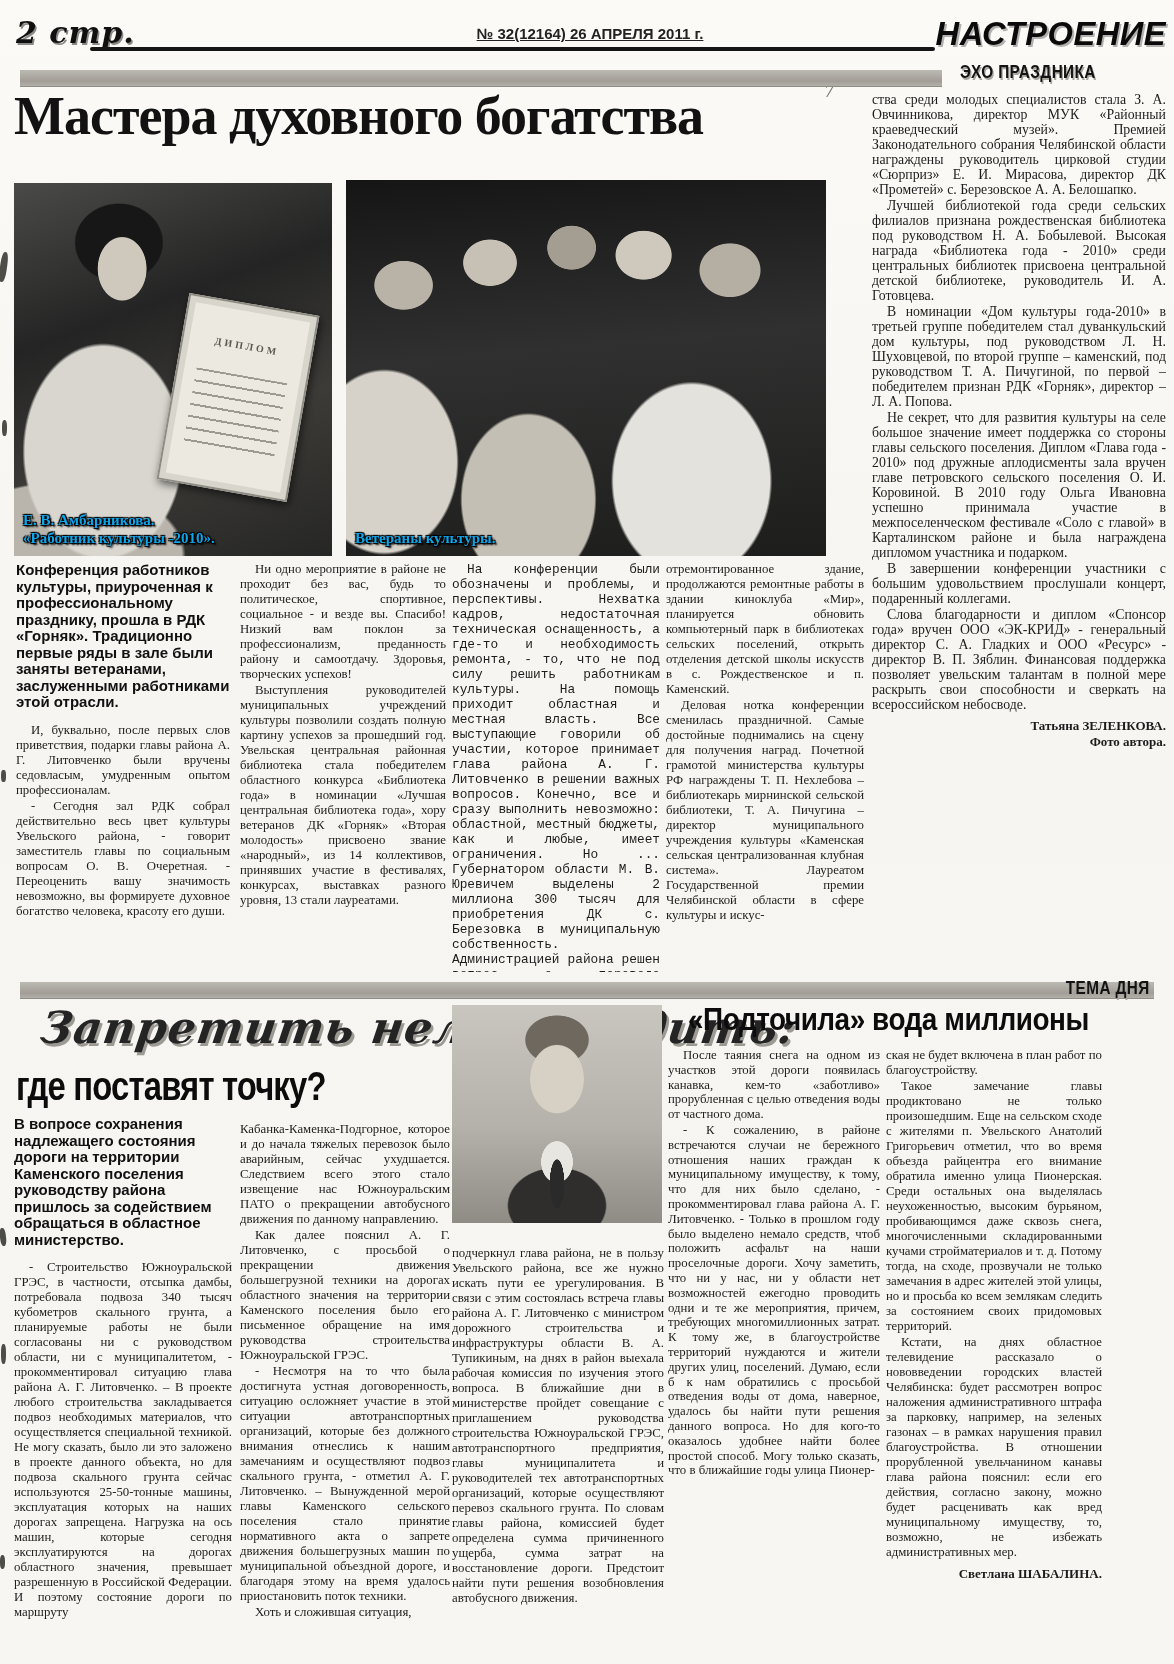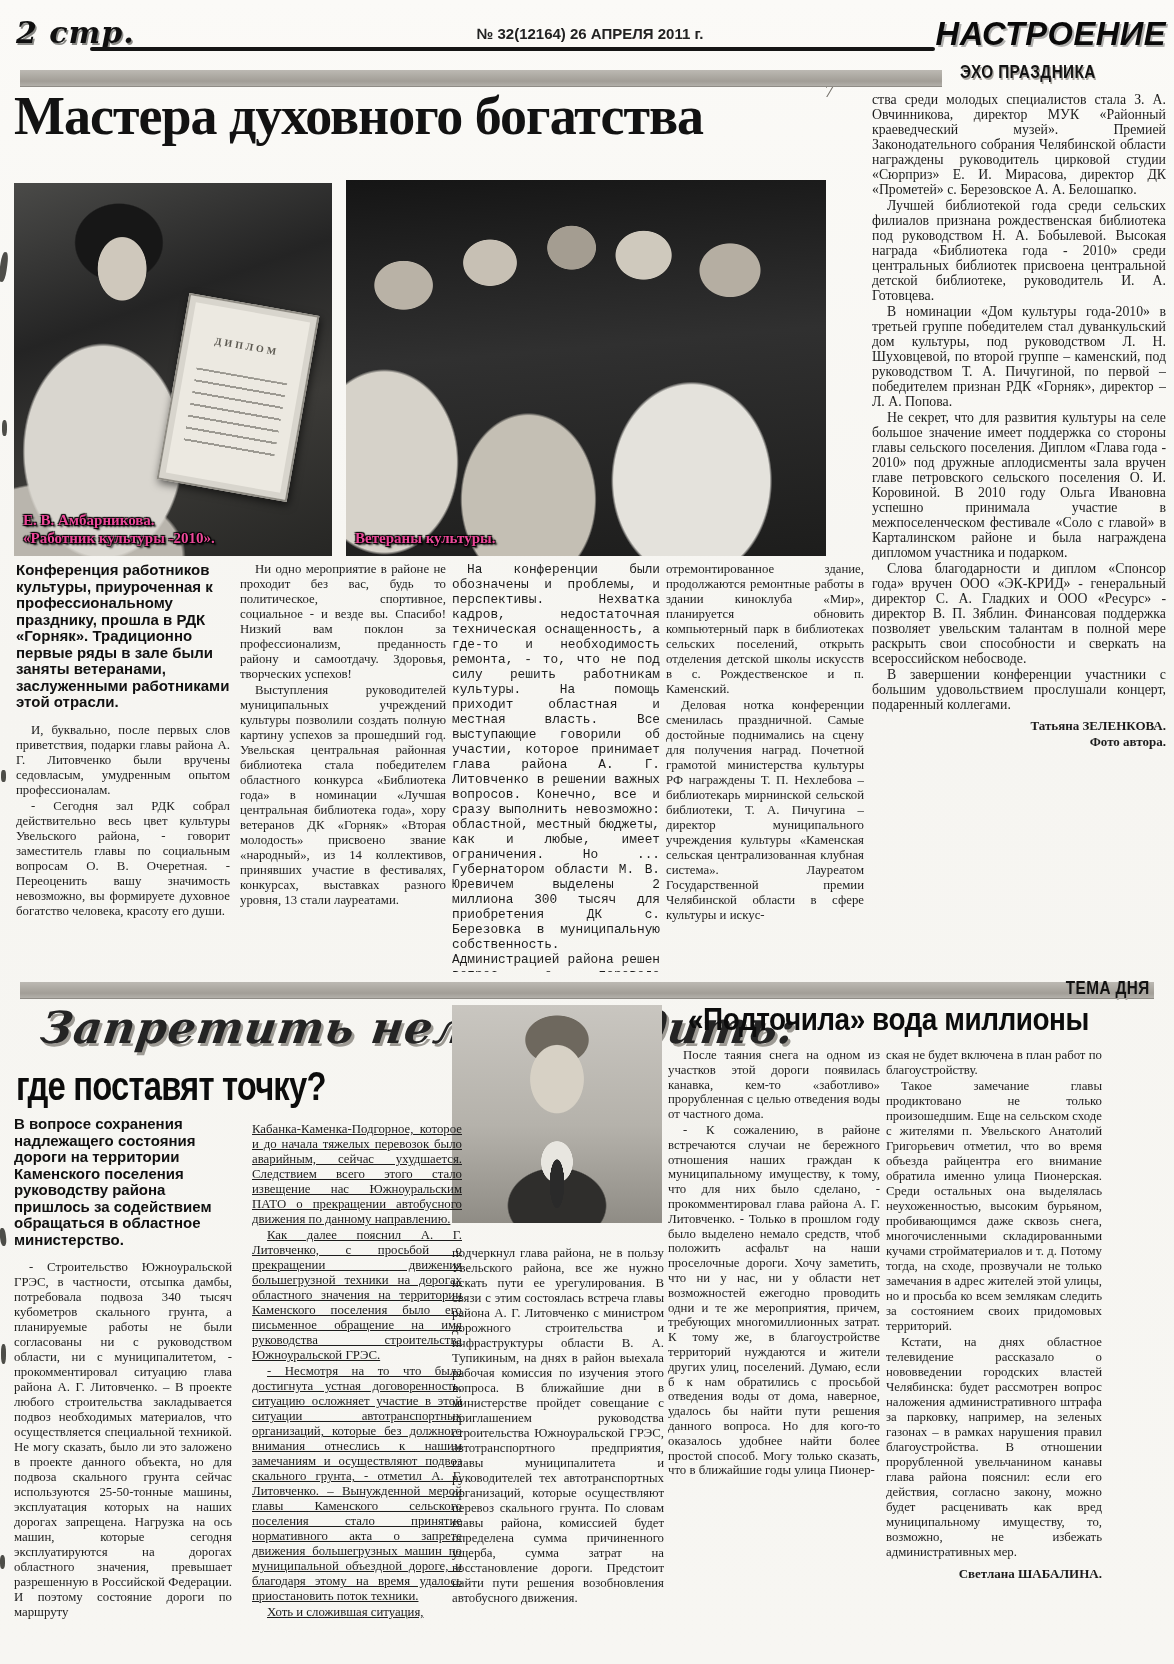--- a/index.html
+++ b/index.html
@@ -7,41 +7,41 @@
     position:relative;width:1174px;height:1664px;margin:0 auto;
     background:linear-gradient(180deg,#fbfaf7 0%,#f6f5f1 40%,#f7f6f2 100%);
     overflow:hidden;color:#1b1b1b;
     font-family:"Liberation Serif", serif;
   }
   .abs{position:absolute;}
   
   .page-label{left:16px;top:18px;font:italic 900 30px/1 "DejaVu Serif",serif;color:#101010;
     text-shadow:1.5px 1.5px 0 #8a8a86;letter-spacing:1px;}
   .issue-line{left:380px;top:26px;width:420px;text-align:center;
-    font:bold 15px/1 "Liberation Sans",sans-serif;color:#222;}
+    font:bold 15px/1 "Liberation Sans",sans-serif;color:#222;text-decoration:underline;}
   .header-rule{left:90px;top:47px;width:845px;height:4px;background:#151515;border-radius:2px;}
   .masthead{right:8px;top:16px;font:italic 900 34px/1 "Liberation Sans",sans-serif;color:#0a0a0a;
     letter-spacing:.5px;text-shadow:2px 2px 0 rgba(40,40,40,.35);transform:scaleX(.96);transform-origin:right;}
   .pen-mark{left:824px;top:84px;font:italic 16px/1 "DejaVu Serif",serif;color:#77736c;}
   
   .graybar{height:16px;background:linear-gradient(180deg,#bcb9b3,#a29e97 70%,#b3b0aa);box-shadow:0 1px 0 #8f8c86;}
   .bar-label{font:900 18px/1 "Liberation Sans",sans-serif;color:#131313;letter-spacing:.5px;
     transform:scaleX(.85);transform-origin:right;text-shadow:1.5px 1.5px 0 #a9a6a0;white-space:nowrap;}
   
   .headline-main{left:14px;top:88px;width:830px;font:bold 54px/1.05 "Liberation Serif",serif;
     color:#121212;letter-spacing:-1px;}
   .headline-script{left:38px;top:1006px;font:italic 900 44px/1 "DejaVu Serif",serif;color:#242424;
     transform:skewX(-8deg);transform-origin:left bottom;text-shadow:3px 3px 0 #9d9a94;white-space:nowrap;letter-spacing:1px;}
   .headline-sub{left:16px;top:1066px;font:900 40px/1 "Liberation Sans",sans-serif;color:#0c0c0c;
     transform:scaleX(.82);transform-origin:left;white-space:nowrap;letter-spacing:-1px;}
   .headline-right{left:688px;top:1004px;font:900 31px/1 "Liberation Sans",sans-serif;color:#0c0c0c;
     transform:scaleX(.9);transform-origin:left;white-space:nowrap;letter-spacing:-.5px;}
   
   .photo{overflow:hidden;box-shadow:0 0 0 1px #55534f inset;background:#2b2b2b;}
-  .photo-caption{position:absolute;left:9px;bottom:8px;font:bold 15px/1.25 "Liberation Serif",serif;color:#ec4899;
+  .photo-caption{position:absolute;left:9px;bottom:8px;font:bold 15px/1.25 "Liberation Serif",serif;color:#0ea5e9;
     text-shadow:-1px -1px 1px #000,1px -1px 1px #000,-1px 1px 1px #000,1px 1px 1px #000,2px 2px 2px #000;margin-top:40px;}
   #photo1-art{position:absolute;inset:0;
     background:
       radial-gradient(ellipse 40px 52px at 34% 23%, #cfc8bc 0 60%, rgba(0,0,0,0) 62%),
       radial-gradient(ellipse 72px 64px at 33% 16%, #171717 0 60%, rgba(0,0,0,0) 62%),
       radial-gradient(ellipse 130px 175px at 28% 72%, #d9d6cf 0 60%, rgba(0,0,0,0) 62%),
       radial-gradient(ellipse 200px 120px at 15% 100%, #b9b5ad 0 60%, rgba(0,0,0,0) 62%),
       linear-gradient(160deg,#4a4a48 0%,#242424 35%,#3c3b38 65%,#262624 100%);}
   .diploma{position:absolute;right:28px;top:120px;width:128px;height:185px;background:#ece9e1;
     transform:rotate(10deg);border:2px solid #8f8c84;box-shadow:0 0 0 6px #d8d5cd inset,2px 3px 8px rgba(0,0,0,.6);
@@ -132,22 +132,22 @@
   <div class="col" style="left:666px;top:562px;width:198px;height:410px;">
     <p class="noindent">отремонтированное здание, продолжаются ремонтные работы в здании киноклуба «Мир», планируется обновить компьютерный парк в библиотеках сельских поселений, открыть отделения детской школы искусств в с. Рождественское и п. Каменский.</p>
     <p>Деловая нотка конференции сменилась праздничной. Самые достойные поднимались на сцену для получения наград. Почетной грамотой министерства культуры РФ награждены Т. П. Нехлебова – библиотекарь мирнинской сельской библиотеки, Т. А. Пичугина – директор муниципального учреждения культуры «Каменская сельская централизованная клубная система». Лауреатом Государственной премии Челябинской области в сфере культуры и искус-</p>
   </div>
 
   <div class="col" style="left:872px;top:92px;width:294px;height:822px;font-size:13.8px;line-height:15px;">
     <p class="noindent">ства среди молодых специалистов стала З. А. Овчинникова, директор МУК «Районный краеведческий музей». Премией Законодательного собрания Челябинской области награждены руководитель цирковой студии «Сюрприз» Е. И. Мирасова, директор ДК «Прометей» с. Березовское А. А. Белошапко.</p>
     <p>Лучшей библиотекой года среди сельских филиалов признана рождественская библиотека под руководством Н. А. Бобылевой. Высокая награда «Библиотека года - 2010» среди центральных библиотек присвоена центральной детской библиотеке, руководитель И. А. Готовцева.</p>
     <p>В номинации «Дом культуры года-2010» в третьей группе победителем стал дуванкульский дом культуры, под руководством Л. Н. Шуховцевой, по второй группе – каменский, под руководством Т. А. Пичугиной, по первой – победителем признан РДК «Горняк», директор – Л. А. Попова.</p>
     <p>Не секрет, что для развития культуры на селе большое значение имеет поддержка со стороны главы сельского поселения. Диплом «Глава года - 2010» под дружные аплодисменты зала вручен главе петровского сельского поселения О. И. Коровиной. В 2010 году Ольга Ивановна успешно принимала участие в межпоселенческом фестивале «Соло с главой» в Карталинском районе и была награждена дипломом участника и подарком.</p>
+    <p>В завершении конференции участники с большим удовольствием прослушали концерт, подаренный коллегами.</p>
     <p>Слова благодарности и диплом «Спонсор года» вручен ООО «ЭК-КРИД» - генеральный директор С. А. Гладких и ООО «Ресурс» - директор В. П. Зяблин. Финансовая поддержка позволяет увельским талантам в полной мере раскрыть свои способности и сверкать на всероссийском небосводе.</p>
-    <p>В завершении конференции участники с большим удовольствием прослушали концерт, подаренный коллегами.</p>
     <div class="byline">Татьяна ЗЕЛЕНКОВА.</div>
     <div class="byline2">Фото автора.</div>
   </div>
 
   <div class="abs graybar" style="left:20px;top:982px;width:1134px;"></div>
   <div class="abs" style="right:24px;top:979px;">
     <span class="bar-label" style="display:inline-block;">ТЕМА ДНЯ</span>
   </div>
 
   <div class="abs headline-script">Запретить нельзя ездить:</div>
@@ -155,21 +155,21 @@
   <div class="abs headline-right">«Подточила» вода миллионы</div>
 
   <div class="abs photo" style="left:452px;top:1005px;width:210px;height:218px;">
     <div id="photo3-art"></div>
   </div>
 
   <div class="col" style="left:14px;top:1116px;width:218px;height:548px;">
     <div class="lead">В вопросе сохранения надлежащего состояния дороги на территории Каменского поселения руководству района пришлось за содействием обращаться в областное министерство.</div>
     <p>- Строительство Южноуральской ГРЭС, в частности, отсыпка дамбы, потребовала подвоза 340 тысяч кубометров скального грунта, а планируемые работы не были согласованы ни с руководством области, ни с муниципалитетом, - прокомментировал ситуацию глава района А. Г. Литовченко. – В проекте любого строительства закладывается подвоз необходимых материалов, что осуществляется специальной техникой. Не могу сказать, было ли это заложено в проекте данного объекта, но для подвоза скального грунта сейчас используются 25-50-тонные машины, эксплуатация которых на наших дорогах запрещена. Нагрузка на ось машин, которые сегодня эксплуатируются на дорогах областного значения, превышает разрешенную в Российской Федерации. И поэтому состояние дороги по маршруту</p>
   </div>
-  <div class="col" style="left:252px;top:1122px;width:210px;height:542px;text-decoration:underline;">
+  <div class="col" style="left:240px;top:1122px;width:210px;height:542px;">
     <p class="noindent">Кабанка-Каменка-Подгорное, которое и до начала тяжелых перевозок было аварийным, сейчас ухудшается. Следствием всего этого стало извещение нас Южноуральским ПАТО о прекращении автобусного движения по данному направлению.</p>
     <p>Как далее пояснил А. Г. Литовченко, с просьбой о прекращении движения большегрузной техники на дорогах областного значения на территории Каменского поселения было его письменное обращение на имя руководства строительства Южноуральской ГРЭС.</p>
     <p>- Несмотря на то что была достигнута устная договоренность, ситуацию осложняет участие в этой ситуации автотранспортных организаций, которые без должного внимания отнеслись к нашим замечаниям и осуществляют подвоз скального грунта, - отметил А. Г. Литовченко. – Вынужденной мерой главы Каменского сельского поселения стало принятие нормативного акта о запрете движения большегрузных машин по муниципальной объездной дороге, и благодаря этому на время удалось приостановить поток техники.</p>
     <p>Хоть и сложившая ситуация,</p>
   </div>
   <div class="col" style="left:452px;top:1246px;width:212px;height:418px;">
     <p class="noindent">подчеркнул глава района, не в пользу Увельского района, все же нужно искать пути ее урегулирования. В связи с этим состоялась встреча главы района А. Г. Литовченко с министром дорожного строительства и инфраструктуры области В. А. Тупикиным, на днях в район выехала рабочая комиссия по изучения этого вопроса. В ближайшие дни в министерстве пройдет совещание с приглашением руководства строительства Южноуральской ГРЭС, автотранспортного предприятия, главы муниципалитета и руководителей тех автотранспортных организаций, которые осуществляют перевоз скального грунта. По словам главы района, комиссией будет определена сумма причиненного ущерба, сумма затрат на восстановление дороги. Предстоит найти пути решения возобновления автобусного движения.</p>
   </div>
 
   <div class="col" style="left:668px;top:1048px;width:212px;height:616px;line-height:14.8px;">

